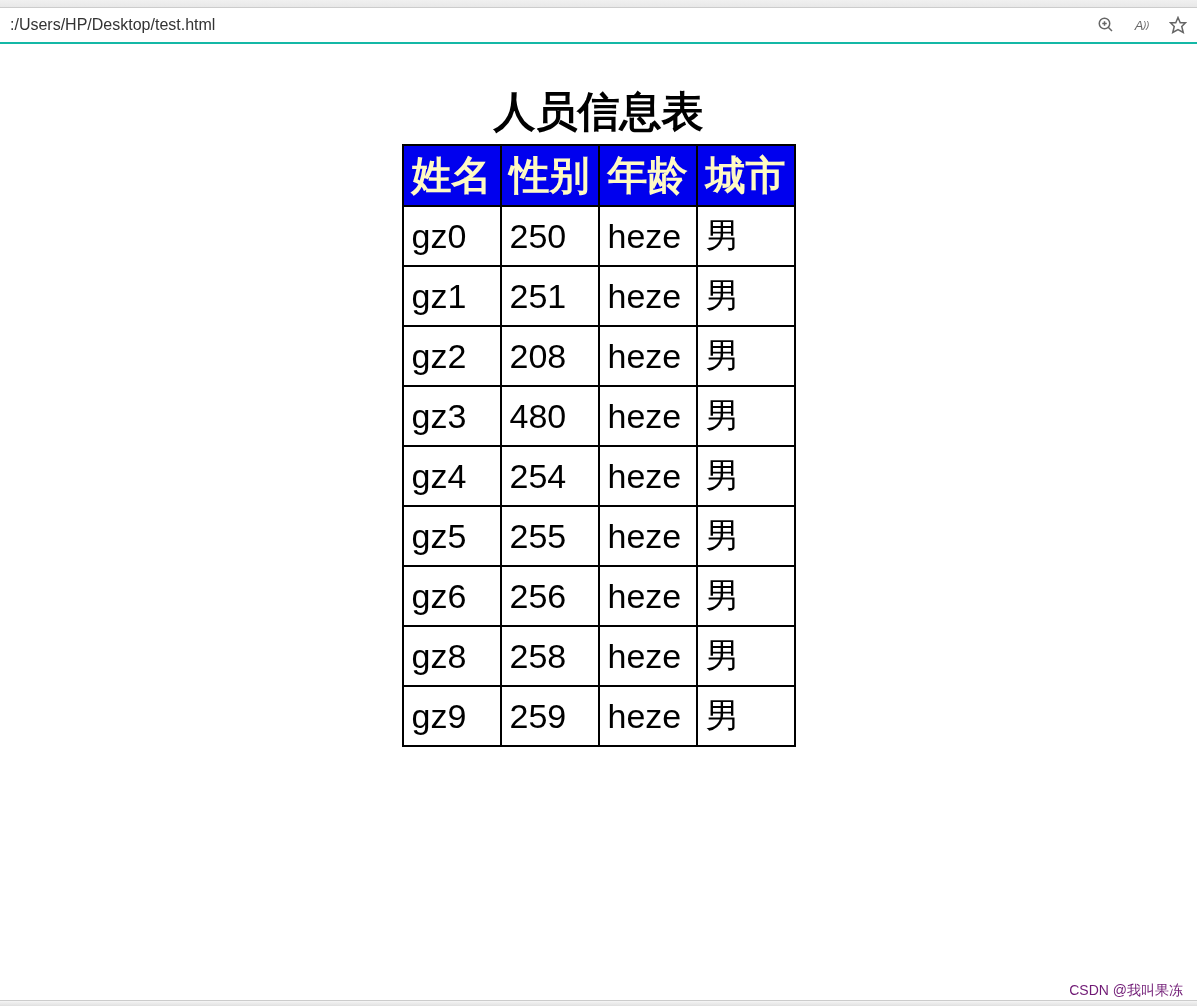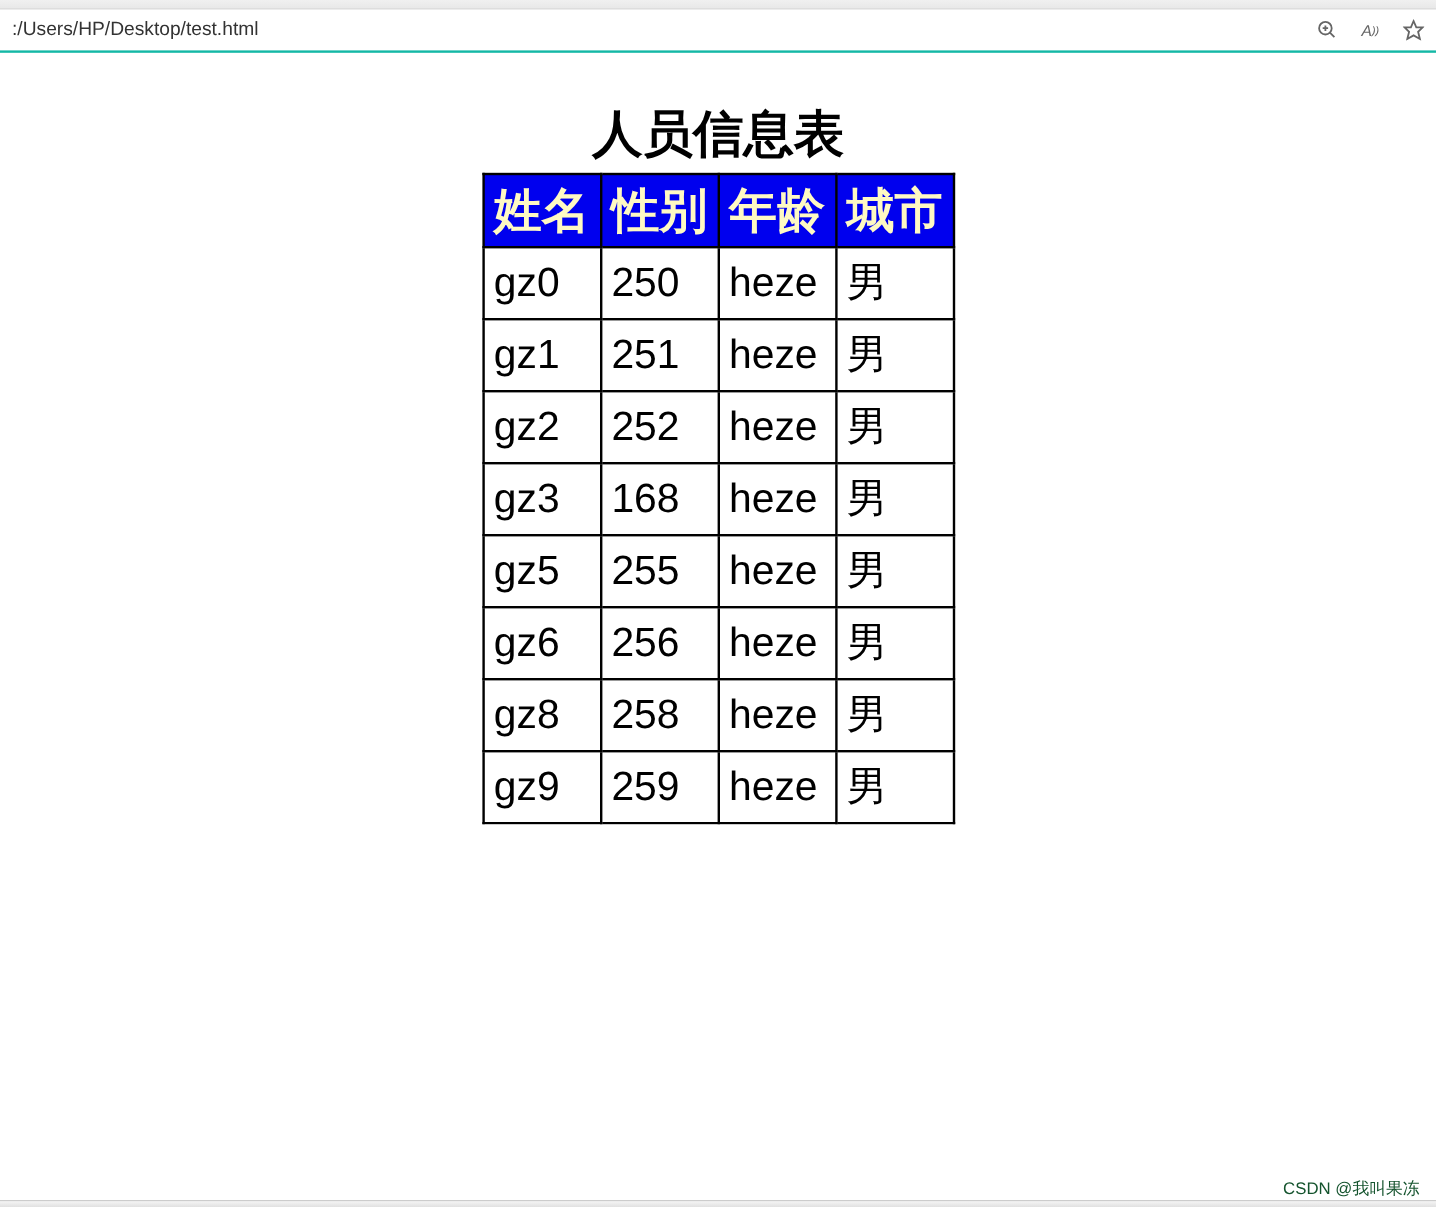--- a/index.html
+++ b/index.html
@@ -75,21 +75,21 @@
       padding: 2px 8px;
     }
     td {
       font-size: 34px;
       padding: 6px 8px;
     }
     .watermark {
       position: fixed;
       bottom: 6px;
       right: 14px;
-      color: #14532d;
+      color: #701a75;
       font-size: 14px;
     }
     .bottom-bar {
       position: fixed;
       bottom: 0;
       left: 0;
       right: 0;
       height: 6px;
       background: linear-gradient(#f5f5f5, #e0e0e0);
       border-top: 1px solid #ccc;
@@ -139,27 +139,33 @@
         <td>男</td>
       </tr>
       <tr>
         <td>gz1</td>
         <td>251</td>
         <td>heze</td>
         <td>男</td>
       </tr>
       <tr>
         <td>gz2</td>
-        <td>252</td>
+        <td>208</td>
         <td>heze</td>
         <td>男</td>
       </tr>
       <tr>
         <td>gz3</td>
-        <td>168</td>
+        <td>480</td>
+        <td>heze</td>
+        <td>男</td>
+      </tr>
+      <tr>
+        <td>gz4</td>
+        <td>254</td>
         <td>heze</td>
         <td>男</td>
       </tr>
       <tr>
         <td>gz5</td>
         <td>255</td>
         <td>heze</td>
         <td>男</td>
       </tr>
       <tr>

